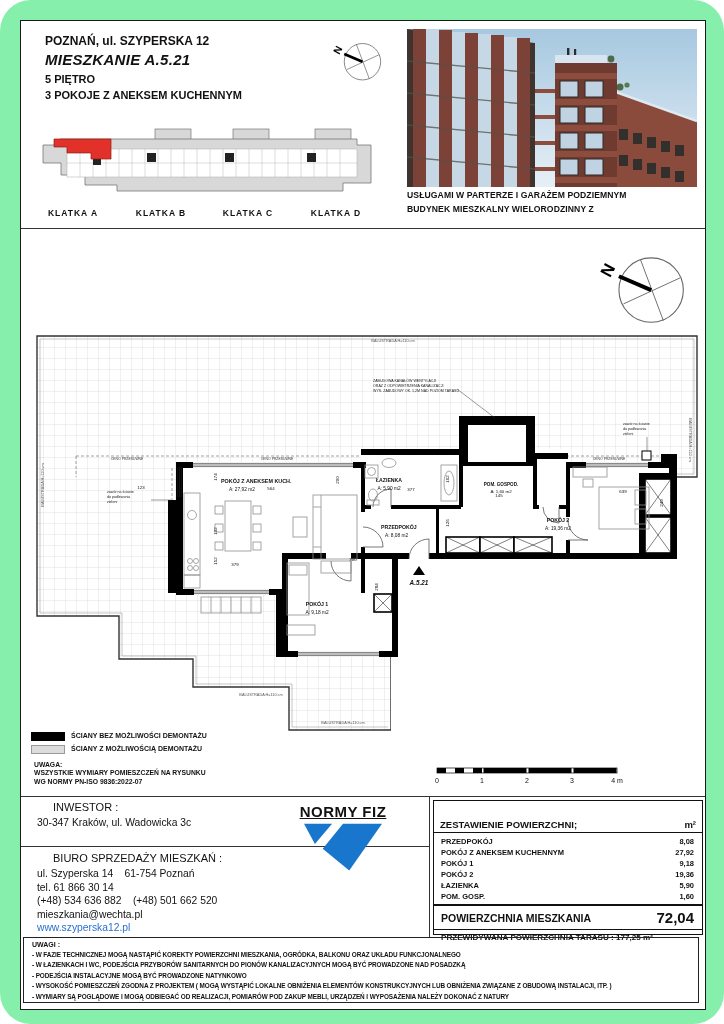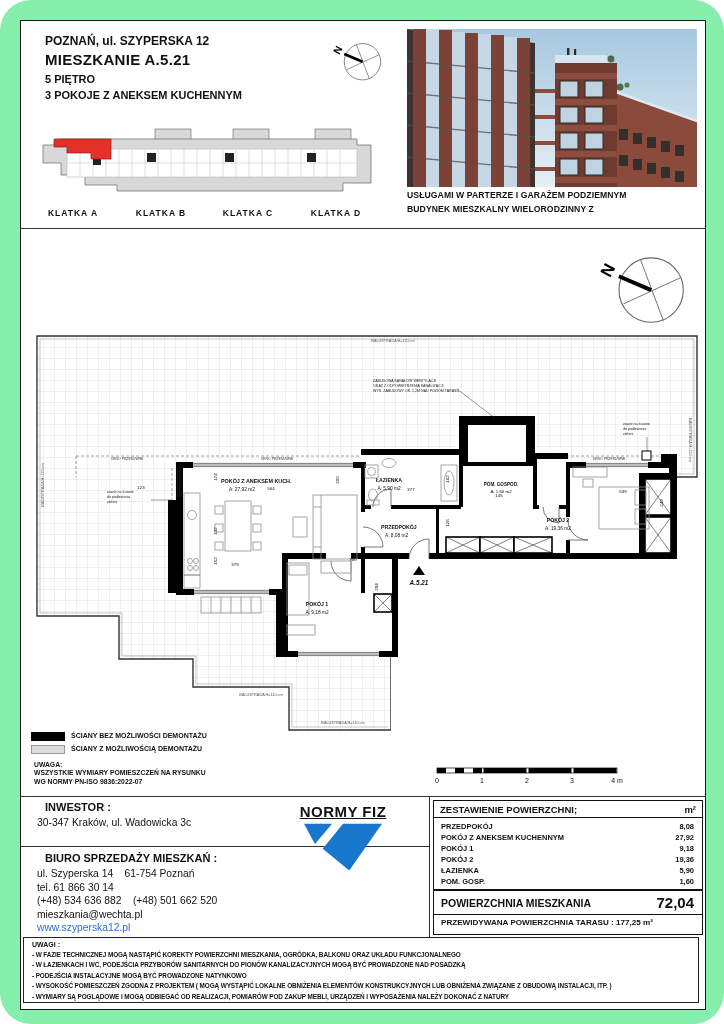--- a/index.html
+++ b/index.html
@@ -1,36 +1,36 @@
 <!DOCTYPE html>
 <html><head>
 <meta charset="utf-8">
 <style>
   html,body{margin:0;padding:0;background:#fff;}
   .page{position:relative;width:724px;height:1024px;background:#86efac;font-family:"Liberation Sans",sans-serif;color:#111;overflow:hidden;border-radius:31px;}
   .sheet{position:absolute;left:20px;top:20px;width:684px;height:988px;border:1.5px solid #1a1a1a;background:#fff;}
   .abs{position:absolute;}
   .hdr-address{font-size:12px;font-weight:bold;margin:0 0 3px 0;}
-  .hdr-apt{font-size:15px;font-weight:bold;margin:0 0 5px 0;letter-spacing:.3px;}
+  .hdr-apt{font-size:15px;font-weight:bold;margin:0 0 5px 0;letter-spacing:.3px;font-style:italic;}
   .hdr-floor,.hdr-layout{font-size:11px;font-weight:bold;margin:0 0 4px 0;}
   .klatka{position:absolute;font-size:8.5px;font-weight:bold;text-align:center;width:80px;letter-spacing:1px;}
   .caption{font-size:8.6px;font-weight:bold;line-height:1.6;letter-spacing:.1px;}
   .topband{position:absolute;left:0;top:0;width:100%;height:207px;border-bottom:1px solid #333;}
   .legend-label{font-size:7px;font-weight:bold;}
   .uwaga-small{font-size:6.8px;font-weight:bold;line-height:1.25;}
   .infoband{position:absolute;left:0;top:775px;width:100%;height:141px;border-top:1px solid #333;}
   .vdiv{position:absolute;left:408px;top:775px;height:141px;border-left:1px solid #333;}
   .hdiv-left{position:absolute;left:0;top:825px;width:408px;border-top:1px solid #333;}
-  .c-title{font-size:11px;font-weight:bold;margin:0 0 3px 8px;}
+  .c-title{font-size:11px;font-weight:normal;margin:0 0 3px 16px;}
   .c-line{font-size:10.3px;margin:0;line-height:1.32;}
   .pre{white-space:pre-wrap;}
   .link{color:#2a6fd0;}
   .logo-text{font-size:15px;font-weight:bold;text-decoration:underline;letter-spacing:.5px;text-align:center;}
   .tbl{position:absolute;left:412px;top:779px;width:270px;height:135px;border:1.6px solid #111;box-sizing:border-box;}
-  .tbl-title{display:flex;justify-content:space-between;align-items:center;padding:3px 6px 2px 6px;border-bottom:1.6px solid #111;font-size:9.5px;font-weight:bold;}
+  .tbl-title{display:flex;justify-content:space-between;align-items:center;padding:3px 6px 2px 6px;border-bottom:1.6px solid #111;font-size:9.5px;font-weight:bold;margin-top:15px;}
   .tbl-rows{padding:3px 0 0 0;height:68px;}
   .trow{display:flex;justify-content:space-between;padding:0 8px 0 7px;font-size:7.5px;font-weight:bold;line-height:11px;}
   .ttotal{display:flex;justify-content:space-between;align-items:center;border-top:2px solid #111;border-bottom:1.4px solid #111;padding:2px 8px 2px 7px;height:19px;}
   .ttotal-label{font-size:10.5px;font-weight:bold;}
   .ttotal-value{font-size:15px;font-weight:bold;}
   .tterrace{padding:3px 7px;font-size:8.1px;font-weight:bold;}
   .uwagi{position:absolute;left:2px;top:916px;width:676px;height:66px;border:1.4px solid #222;padding:3px 8px;box-sizing:border-box;}
   .uwagi-title{font-size:7px;font-weight:bold;margin:0 0 2px 0;}
   .uwagi-item{font-size:6.4px;font-weight:bold;line-height:1.62;letter-spacing:-0.1px;margin:0;}
   svg{display:block;}

